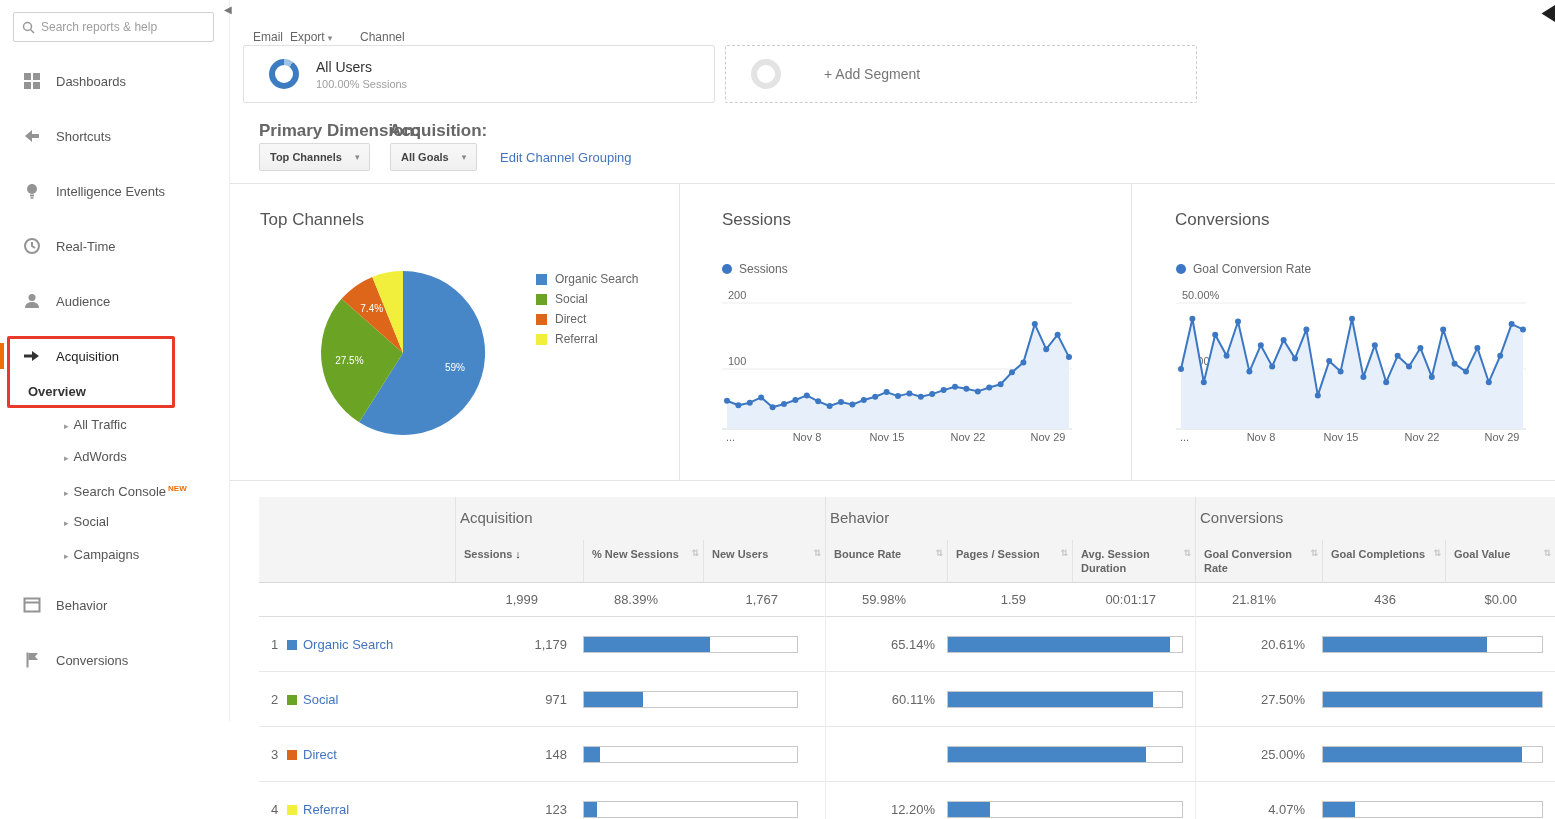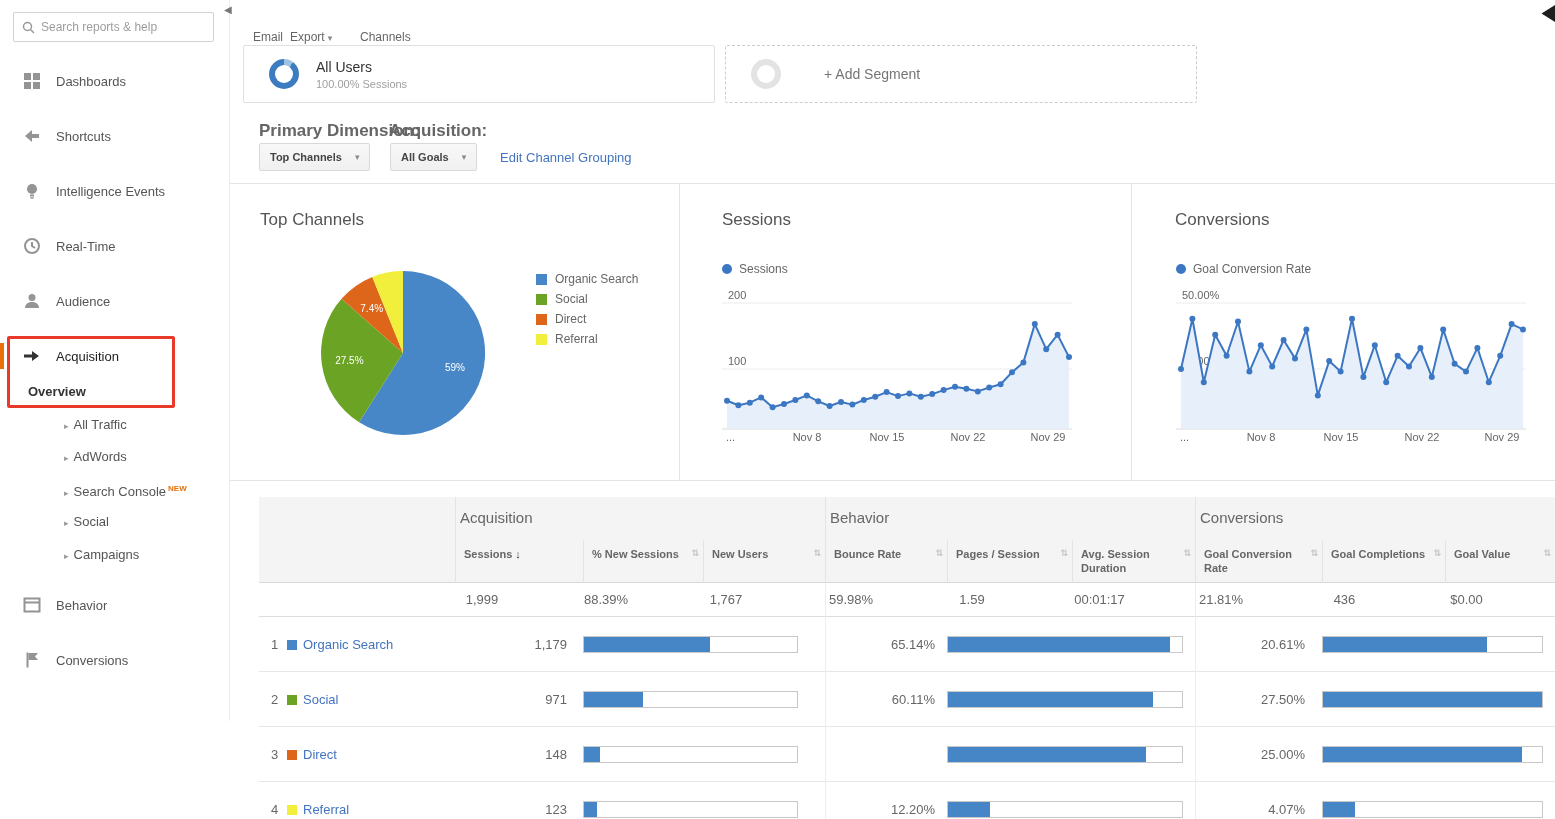--- a/index.html
+++ b/index.html
@@ -63,21 +63,21 @@
   .thead-bg { position:absolute; left:29px; top:0; width:1296px; height:86px; background:#f4f4f4; border-bottom:1px solid #d8d8d8; }
   .group-label { position:absolute; top:12px; font-size:15px; color:#666; }
   .g0 { left:230px; } .g1 { left:600px; } .g2 { left:970px; }
   .th { position:absolute; top:43px; height:43px; font-size:11px; font-weight:bold; color:#666; border-left:1px solid #e3e3e3; padding:7px 16px 0 8px; line-height:1.3; cursor:pointer; }
   .h0{left:225px;width:128px}.h1{left:353px;width:120px}.h2{left:473px;width:122px}.h3{left:595px;width:122px}.h4{left:717px;width:125px}.h5{left:842px;width:123px}.h6{left:965px;width:127px}.h7{left:1092px;width:123px}.h8{left:1215px;width:110px}
   .sort-glyph { position:absolute; right:4px; top:8px; font-size:9px; color:#c4c4c4; }
   .sorted-arrow { color:#333; font-size:11px; margin-left:3px; }
   .hv { position:absolute; top:0; height:43px; width:1px; background:#e3e3e3; }
   .bv { position:absolute; top:86px; height:236px; width:1px; background:#ededed; }
   .totals-row { position:absolute; left:29px; top:86px; width:1296px; height:34px; border-bottom:1px solid #ddd; background:#fff; }
-  .tval { position:absolute; top:0; line-height:34px; text-align:center; color:#666; font-size:13px; }
+  .tval { position:absolute; top:0; line-height:34px; text-align:right; color:#666; font-size:13px; }
   .t0{left:196px;width:112px}.t1{left:324px;width:104px}.t2{left:444px;width:104px}.t3{left:566px;width:110px}.t4{left:688px;width:108px}.t5{left:813px;width:113px}.t6{left:936px;width:110px}.t7{left:1063px;width:103px}.t8{left:1186px;width:101px}
   .trow { position:absolute; left:29px; width:1296px; height:55px; border-bottom:1px solid #e7e7e7; background:#fff; }
   .rank { position:absolute; left:12px; top:0; line-height:55px; color:#666; }
   .rowsq { position:absolute; left:28px; top:23px; width:10px; height:10px; }
   .chan-link { position:absolute; left:44px; top:0; line-height:55px; color:#4374be; text-decoration:none; cursor:pointer; }
   .val { position:absolute; top:0; line-height:55px; text-align:right; color:#666; }
   .v-sessions { left:196px; width:112px; }
   .v-bounce { left:566px; width:110px; }
   .v-goalrate { left:936px; width:110px; }
   .barbox { position:absolute; top:19px; height:17px; border:1px solid #c8c8c8; background:#fff; }
@@ -192,21 +192,21 @@
     <span class="nav-label">Conversions</span>
   </div>
 
   <div class="selected-bar"></div>
   <div class="annotation-box"></div>
 </aside>
 
 <div class="collapse">◀</div>
 <div class="menu-item" style="left:253px">Email</div>
 <div class="menu-item" style="left:290px"><span>Export</span><span class="caret">▾</span></div>
-<div class="menu-item" style="left:360px">Channels</div>
+<div class="menu-item" style="left:360px">Channel</div>
 <div class="corner-icon"></div>
 
 <div class="seg-card" id="seg-all-users" style="left:243px">
   <span class="donut"></span>
   <span>
     <div class="seg-title">All Users</div>
     <div class="seg-sub">100.00% Sessions</div>
   </span>
 </div>
 <div class="seg-card" id="seg-add" style="left:725px">

